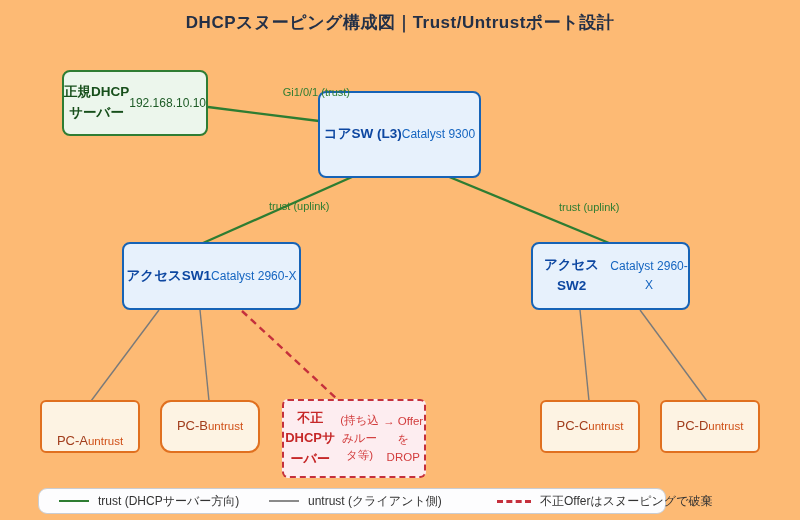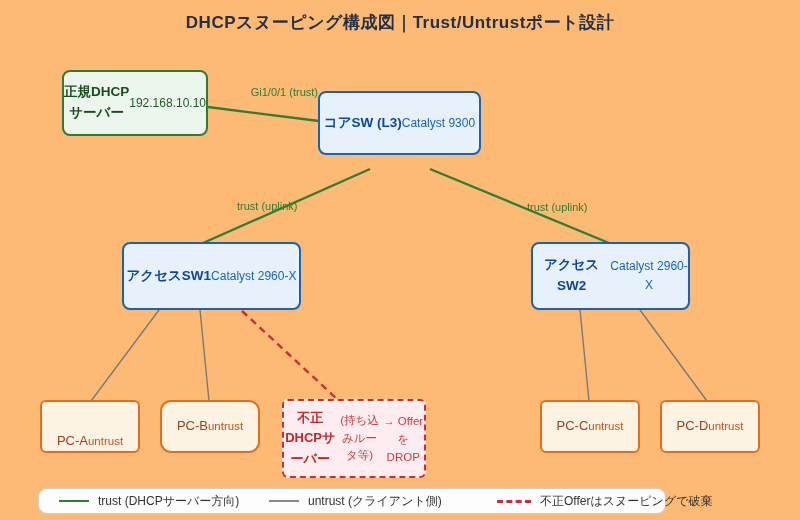--- a/index.html
+++ b/index.html
@@ -71,20 +71,21 @@
   }
   .node.red .n-title  { color: #c62828; font-weight: bold; font-size: 13px; }
   .node.red .n-sub    { color: #d23c3c; font-size: 11.5px; }
   .node.red .n-detail { color: #d23c3c; font-size: 11.5px; margin-top: 3px; }
   .edge-label {
     position: absolute;
     z-index: 2;
     font-size: 11px;
     color: #2e7d32;
     white-space: nowrap;
+    margin-left: 32px;
   }
   .legend {
     position: absolute;
     left: 38px;
     top: 488px;
     width: 628px;
     height: 26px;
     background: #fdfdfe;
     border: 1px solid #c9cdd3;
     border-radius: 9px;
@@ -123,21 +124,21 @@
     <line x1="580" y1="310" x2="589" y2="401" stroke="#7a7a7a" stroke-width="1.4"></line>
     <line x1="640" y1="310" x2="707" y2="401" stroke="#7a7a7a" stroke-width="1.4"></line>
     <line x1="242" y1="311" x2="336" y2="398" stroke="#c5303c" stroke-width="2.4" stroke-dasharray="7 5"></line>
   </svg>
 
   <div class="node green" style="left:62px; top:70px; width:146px; height:66px;">
     <div class="n-title">正規DHCPサーバー</div>
     <div class="n-sub">192.168.10.10</div>
   </div>
 
-  <div class="node blue" style="left:318px; top:91px; width:163px; height:64px;text-align:center;">
+  <div class="node blue" style="left:318px; top:91px; width:163px; height:87px;text-align:center;">
     <div class="n-title">コアSW (L3)</div>
     <div class="n-sub">Catalyst 9300</div>
   </div>
 
   <div class="node blue" style="left:122px; top:242px; width:179px; height:68px;">
     <div class="n-title">アクセスSW1</div>
     <div class="n-sub">Catalyst 2960-X</div>
   </div>
 
   <div class="node blue" style="left:531px; top:242px; width:159px; height:68px;">

